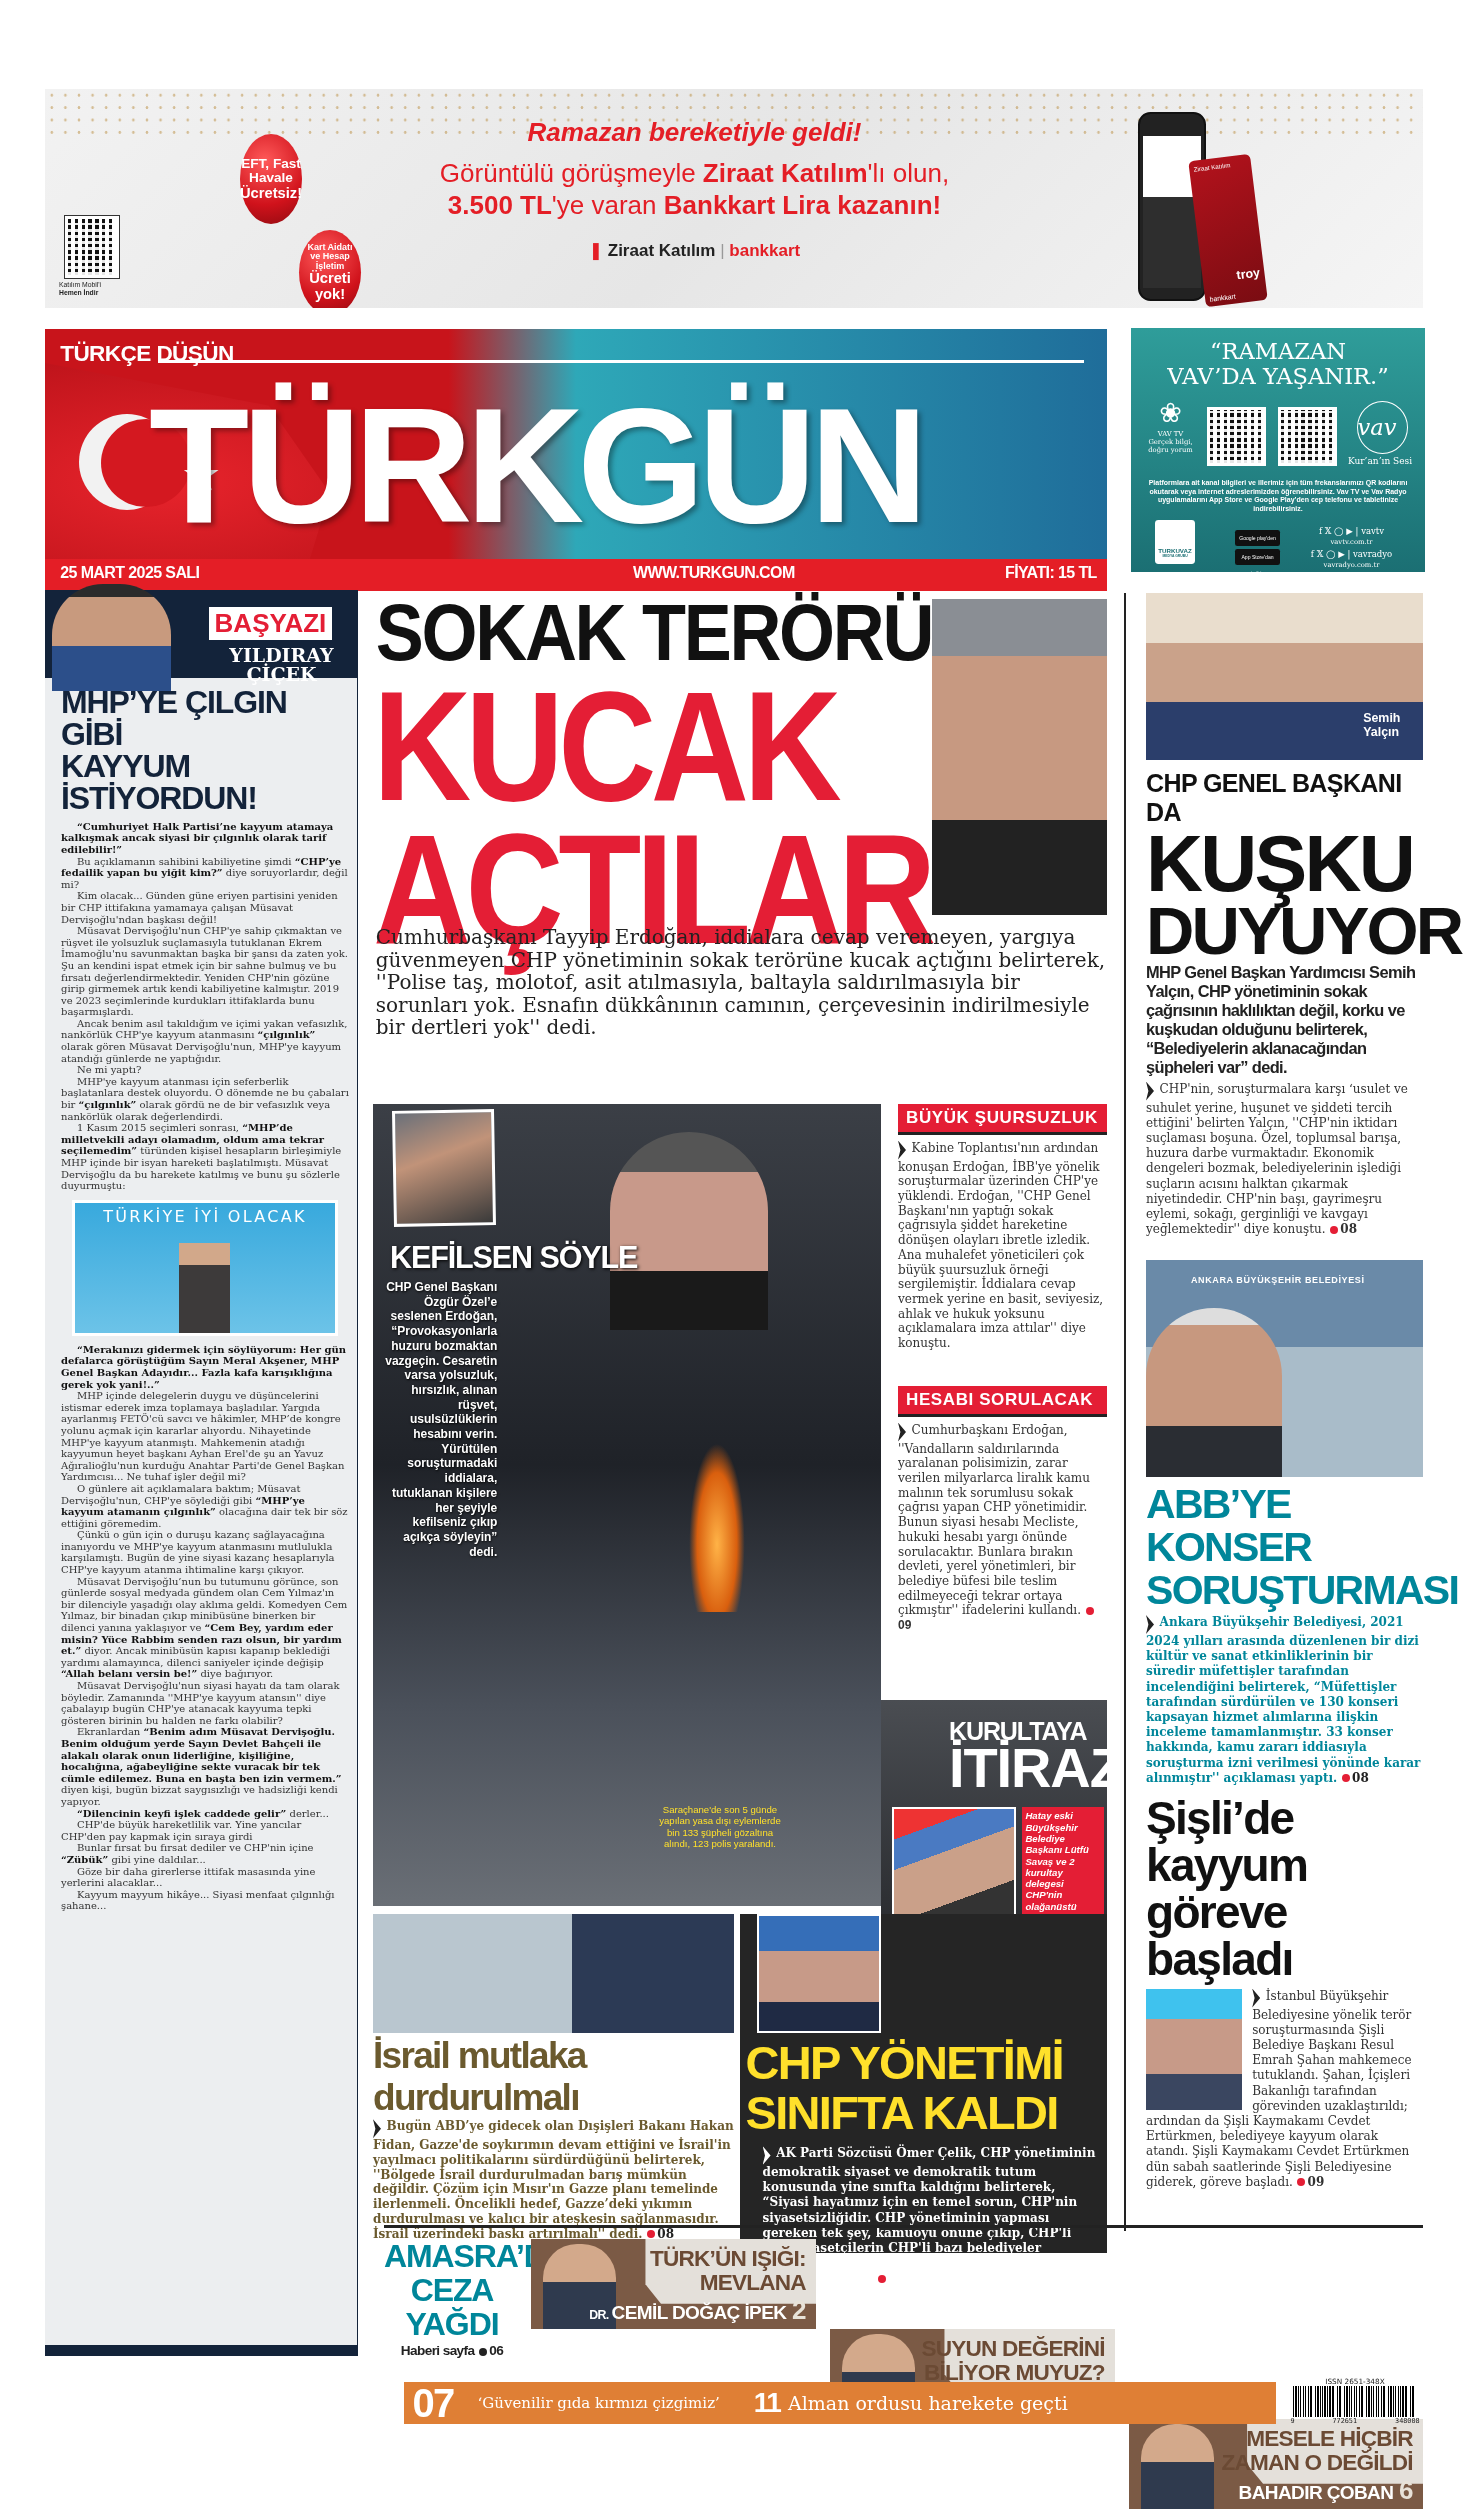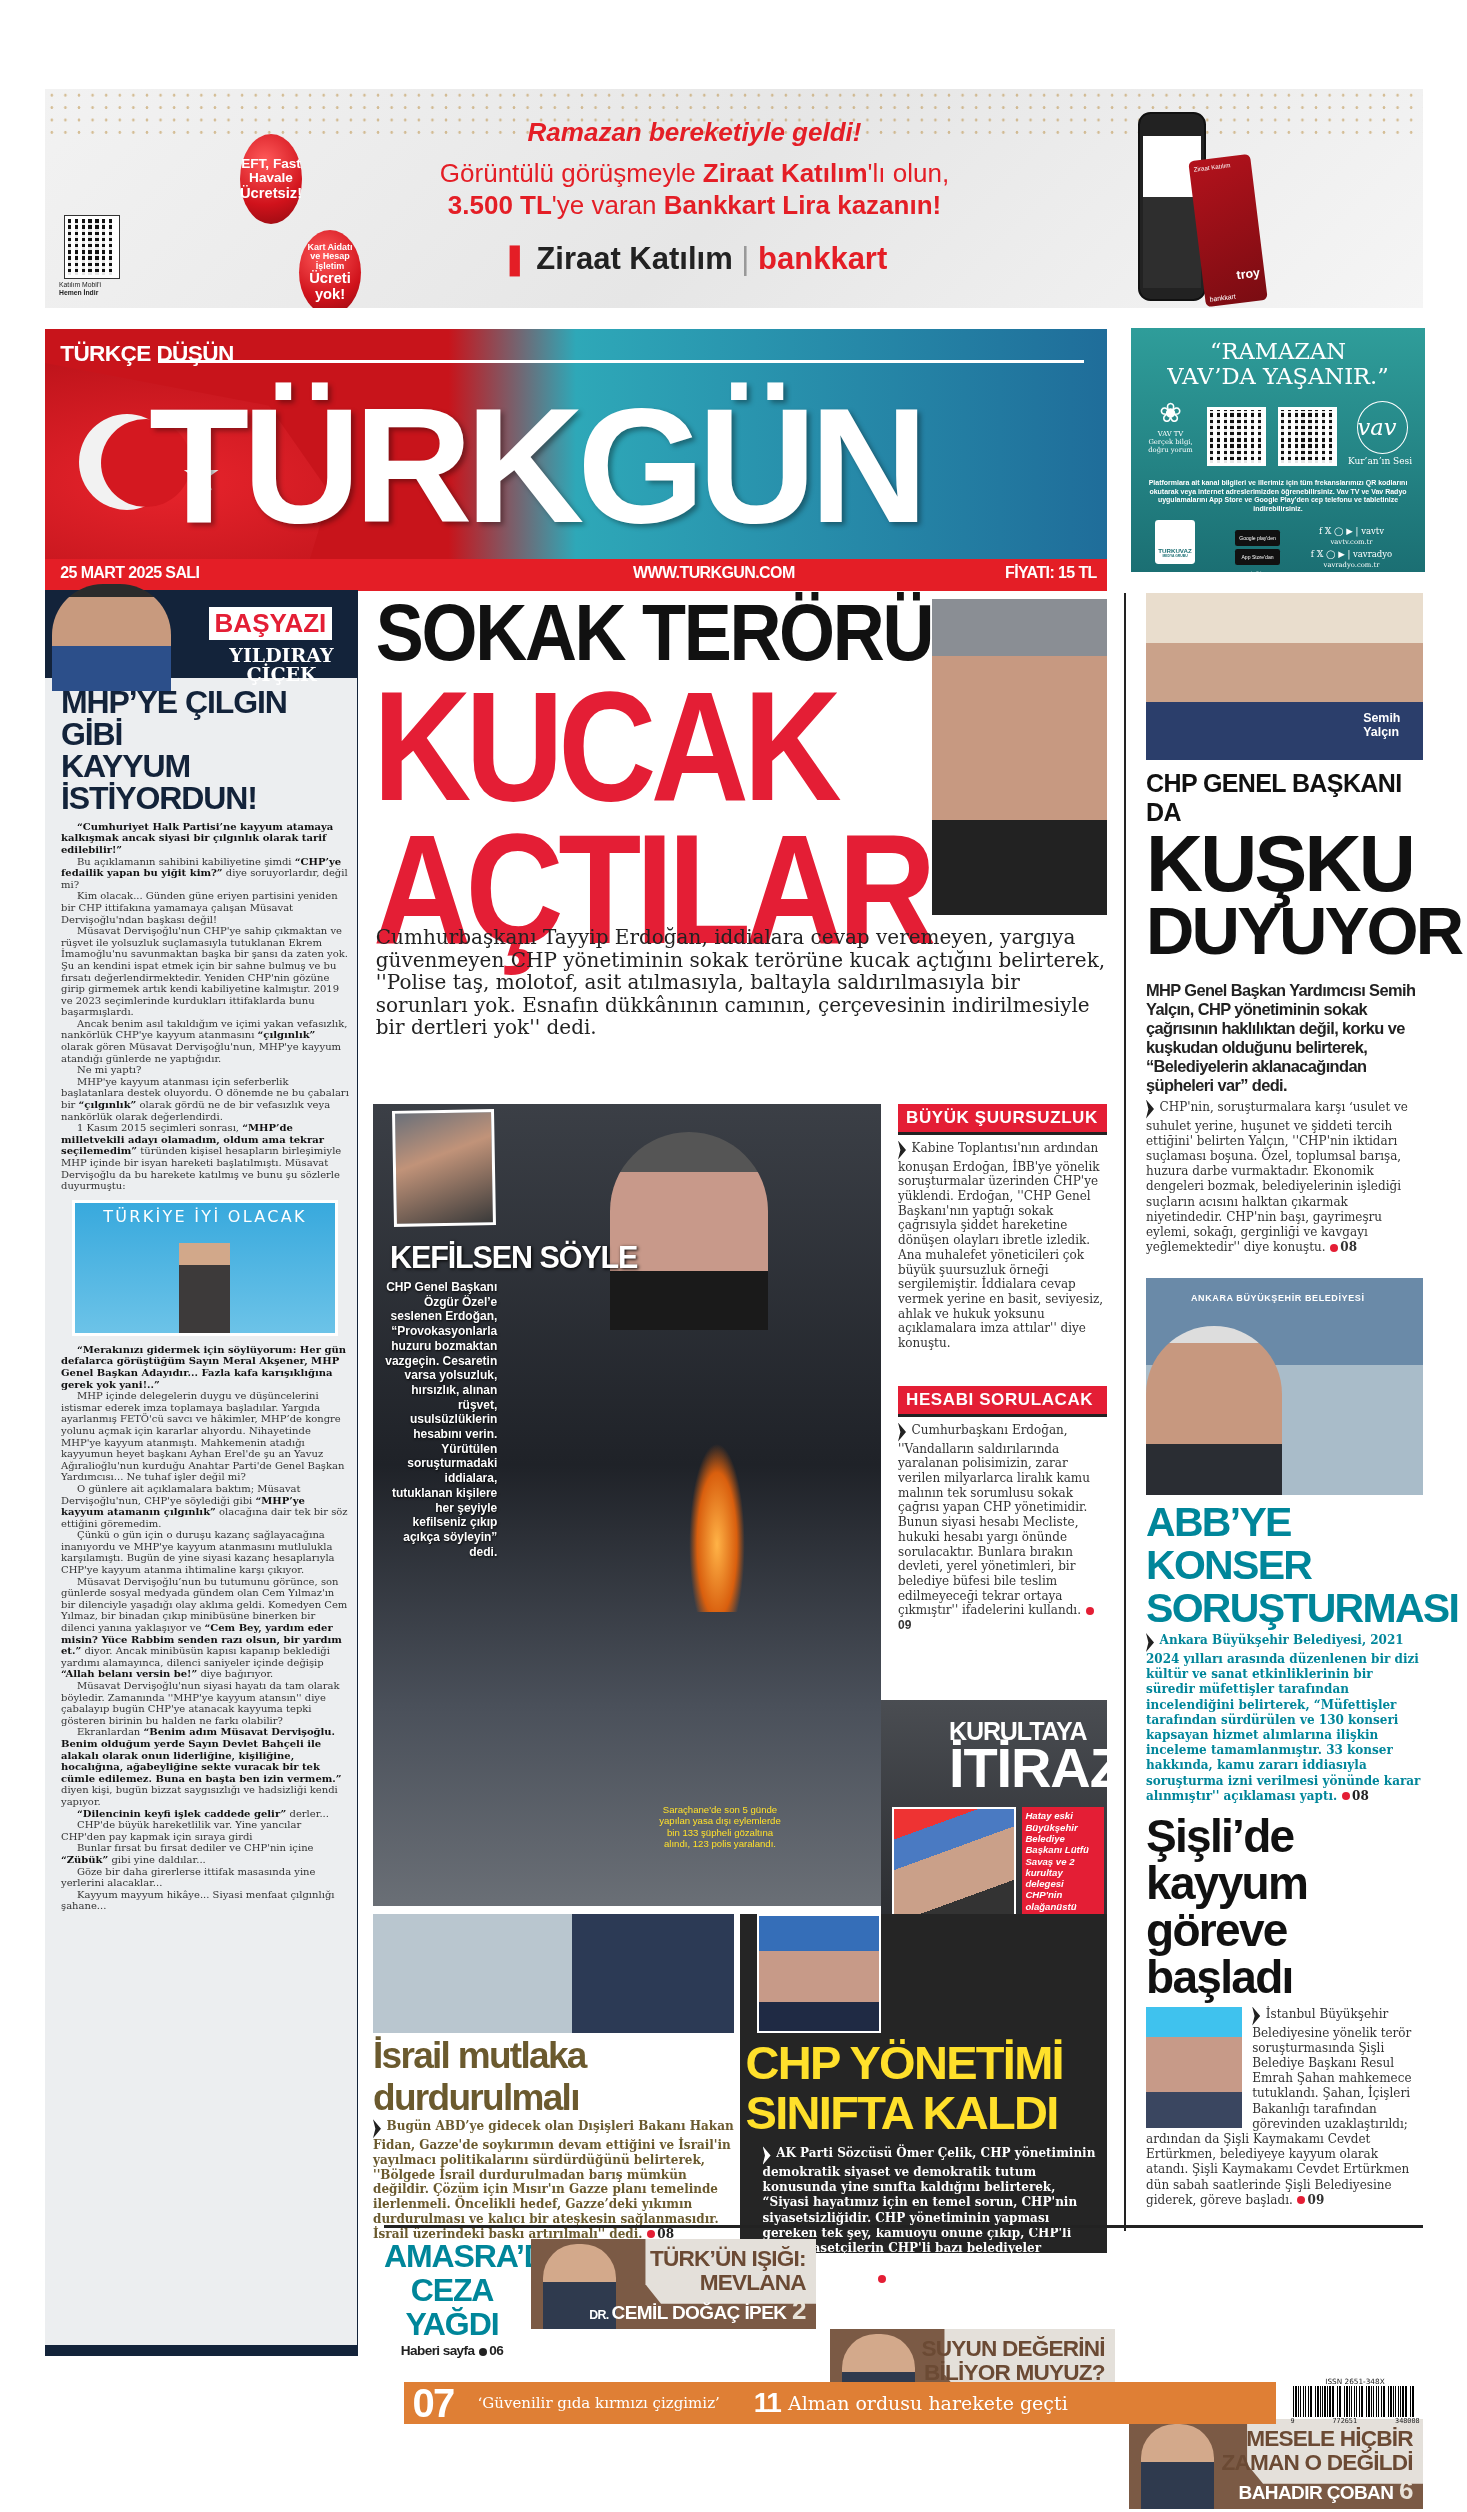--- a/index.html
+++ b/index.html
@@ -55,21 +55,21 @@
   </div>
   <div class="abs qr qr2" style="left:20px;top:127px;width:54px;height:62px"></div>
   <div class="abs" style="left:14px;top:192px;font-family:'Liberation Sans',sans-serif;font-size:6.8px;line-height:8px">
     <div>Katılım Mobil'i</div>
     <div style="font-weight:700">Hemen İndir</div>
   </div>
   <div class="abs" style="left:339px;top:28px;width:621px;text-align:center;color:#e41e26;font-family:'Liberation Sans',sans-serif">
     <div style="font-size:26px;font-style:italic;font-weight:700">Ramazan bereketiyle geldi!</div>
     <div style="font-size:26px;margin-top:10.2px"><span>Görüntülü görüşmeyle </span><b>Ziraat Katılım</b><span>'lı olun,</span></div>
     <div style="font-size:26px;margin-top:1.1px"><b>3.500 TL</b><span>'ye varan </span><b>Bankkart Lira kazanın!</b></div>
-    <div style="margin-top:19px;font-size:31px;color:#222"><span style="color:#e41e26">❚</span> <b>Ziraat Katılım</b> <span style="color:#999">|</span> <b style="color:#e41e26">bankkart</b></div>
+    <div style="margin-top:19px;font-size:17px;color:#222"><span style="color:#e41e26">❚</span> <b>Ziraat Katılım</b> <span style="color:#999">|</span> <b style="color:#e41e26">bankkart</b></div>
   </div>
   <div class="abs" style="left:1093px;top:22.6px;width:68px;height:189px;background:#222;border-radius:12.4px;border:2.8px solid #111">
     <div style="margin:22.6px 3.4px 0;height:152px;background:linear-gradient(180deg,#fff 0 40%,#2e2e2e 40%)"></div>
   </div>
   <div class="abs" style="left:1152px;top:68px;width:62px;height:147px;background:linear-gradient(160deg,#b3121c,#7a0c12);border-radius:5.6px;transform:rotate(-7deg);color:#fff;font-family:'Liberation Sans',sans-serif">
     <div style="font-size:6.2px;padding:4.5px">Ziraat Katılım</div>
     <div style="position:absolute;right:4.5px;bottom:21.5px;font-size:12.4px;font-weight:700">troy</div>
     <div style="position:absolute;left:4.5px;bottom:4.5px;font-size:6.8px">bankkart</div>
   </div>
 </div>
@@ -218,21 +218,21 @@
 <div class="abs" style="left:1146px;top:593px;width:277px">
   <div style="height:167px;background:linear-gradient(180deg,#e9ddcd 0 30%,#caa28a 30% 65%,#2b3e6b 65%);position:relative">
     <div class="abs" style="right:22.6px;top:119px;color:#fff;font-family:'Liberation Sans',sans-serif;font-weight:700;font-size:12.4px;line-height:13.6px">
       <div>Semih</div>
         <div>Yalçın</div>
     </div>
   </div>
   <div class="cond" style="font-size:25px;color:#111;margin-top:9px;letter-spacing:-0.6px">CHP GENEL BAŞKANI DA</div>
   <div class="cond" style="font-size:79px;line-height:73px;color:#111;letter-spacing:-2.8px">KUŞKU</div>
   <div class="cond" style="font-size:67px;line-height:62px;color:#111;letter-spacing:-2.8px">DUYUYOR</div>
-  <div class="cond" style="font-size:16.4px;line-height:19px;color:#222;letter-spacing:-0.6px;margin-top:19px">MHP Genel Başkan Yardımcısı Semih Yalçın, CHP yönetiminin sokak çağrısının haklılıktan değil, korku ve kuşkudan olduğunu belirterek, “Belediyelerin aklanacağından şüpheleri var” dedi.</div>
+  <div class="cond" style="font-size:16.4px;line-height:19px;color:#222;letter-spacing:-0.6px;margin-top:1px">MHP Genel Başkan Yardımcısı Semih Yalçın, CHP yönetiminin sokak çağrısının haklılıktan değil, korku ve kuşkudan olduğunu belirterek, “Belediyelerin aklanacağından şüpheleri var” dedi.</div>
   <div class="bodytxt" style="font-size:12px;line-height:15.2px;margin-top:4.5px"><span class="arrow"></span><span>CHP'nin, soruşturmalara karşı ‘usulet ve suhulet yerine, huşunet ve şiddeti tercih ettiğini' belirten Yalçın, ''CHP'nin iktidarı suçlaması boşuna. Özel, toplumsal barışa, huzura darbe vurmaktadır. Ekonomik dengeleri bozmak, belediyelerinin işlediği suçların acısını halktan çıkarmak niyetindedir. CHP'nin başı, gayrimeşru eylemi, sokağı, gerginliği ve kavgayı yeğlemektedir'' diye konuştu.</span><span class="dot"></span><b>08</b></div>
 
   <div style="height:217px;margin-top:22.6px;background:linear-gradient(180deg,#6a8aa8 0 40%,#a9bcc9 40%);position:relative">
     <div class="abs" style="left:45px;top:14.7px;color:#fff;font-family:'Liberation Sans',sans-serif;font-weight:700;font-size:9px;letter-spacing:0.6px">ANKARA BÜYÜKŞEHİR BELEDİYESİ</div>
     <div class="abs" style="left:0;bottom:0;width:136px;height:169px;border-radius:68px 68px 0 0;background:linear-gradient(180deg,#ddd 0 10%,#c7987f 10% 70%,#2a2d33 70%)"></div>
   </div>
   <div class="cond" style="font-size:41px;line-height:43px;color:#00869a;letter-spacing:-1.7px;margin-top:5.6px">
     <div>ABB’YE KONSER</div>
       <div>SORUŞTURMASI</div>
   </div>

